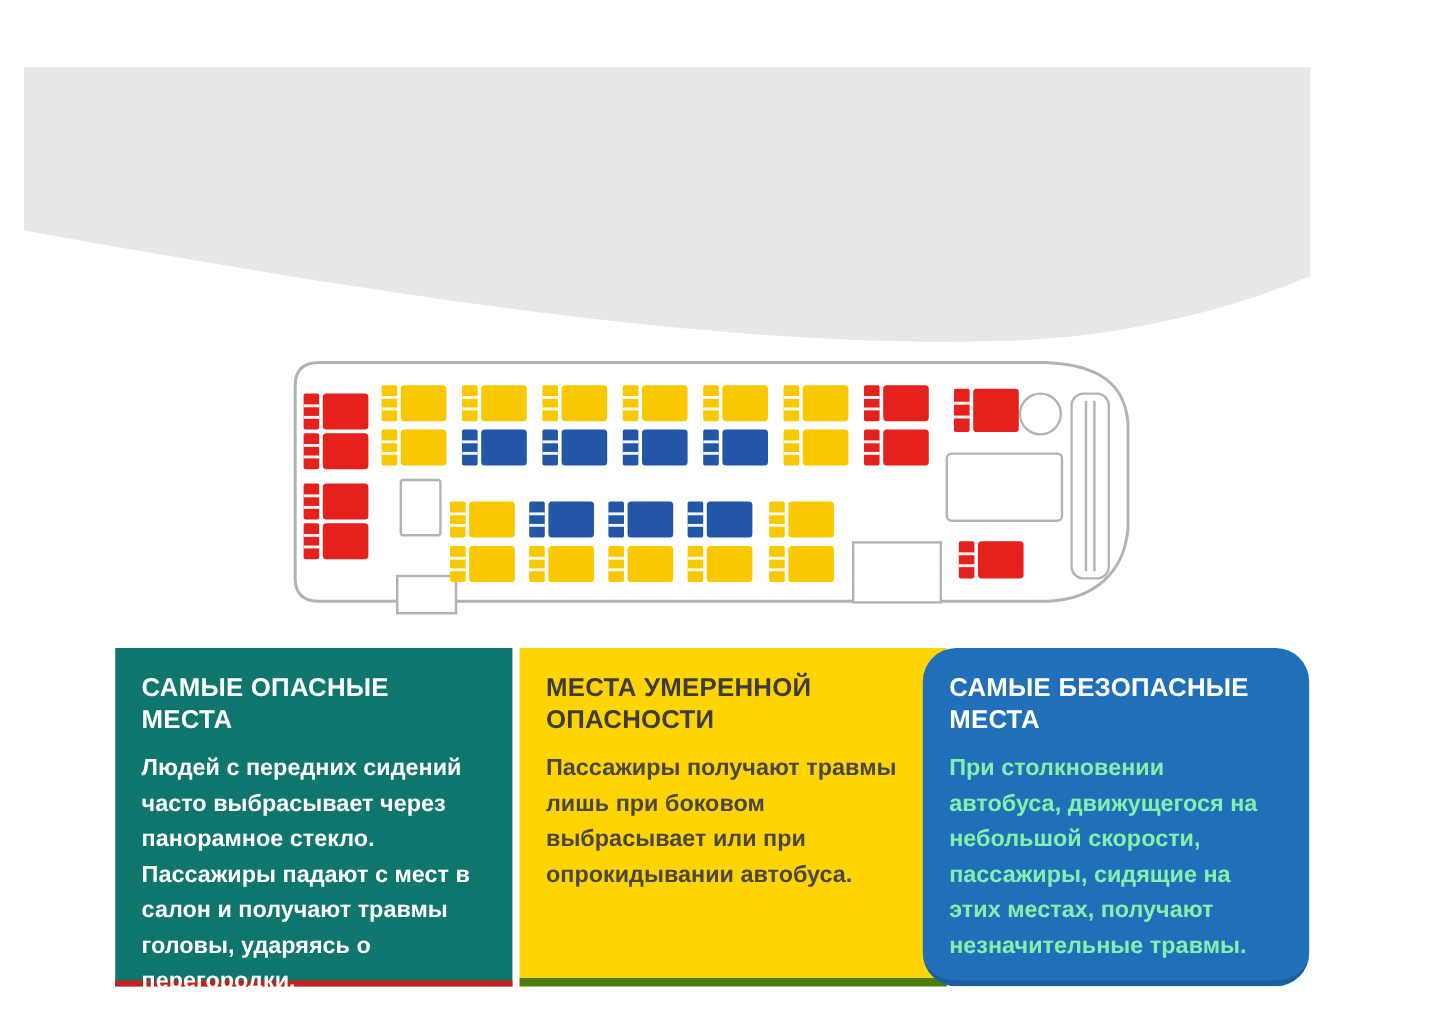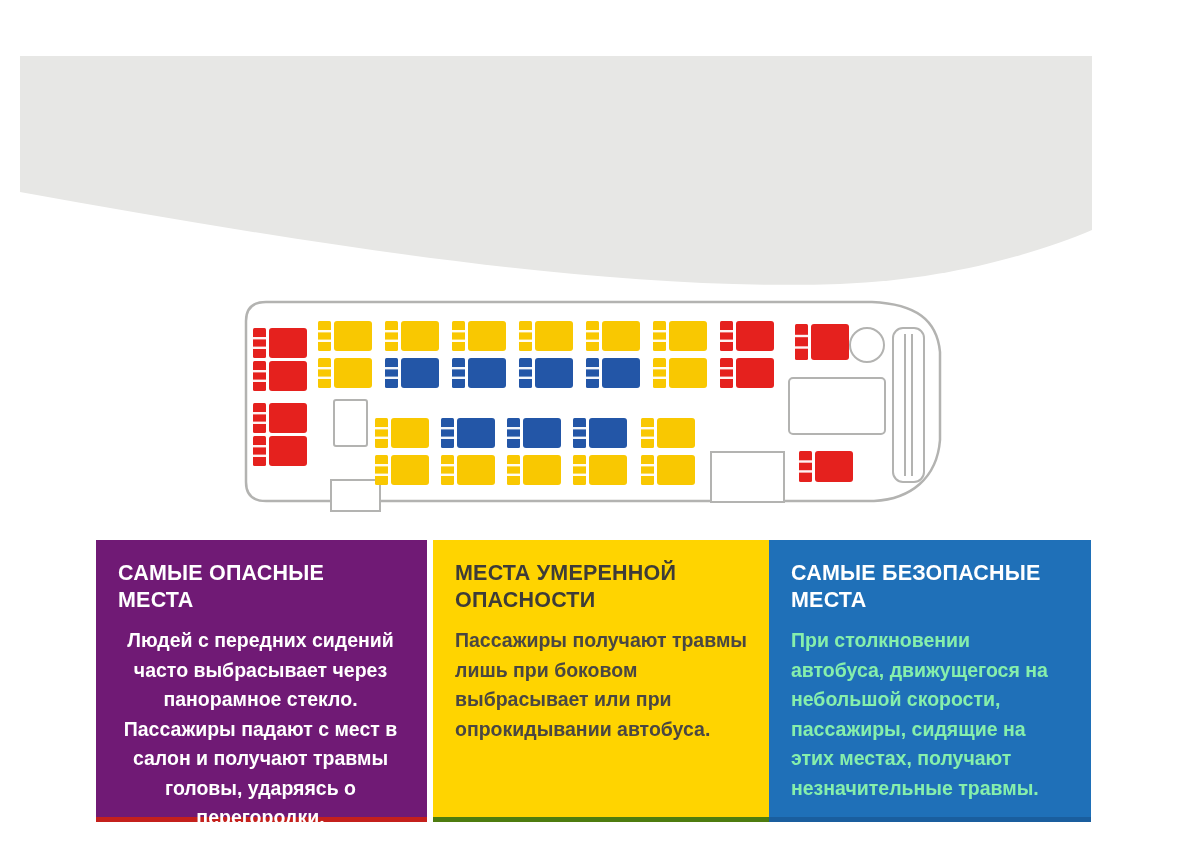--- a/index.html
+++ b/index.html
@@ -19,22 +19,22 @@
   .card{
     position:absolute; top:0; height:282px; box-sizing:border-box;
     padding:20px 24px 14px 22px;
   }
   .card h3{
     margin:0 0 12px 0; font-size:21.5px; line-height:27px; font-weight:bold;
     letter-spacing:0.2px;
   }
   .card p{margin:0; font-size:19.5px; line-height:29.5px; font-weight:bold;}
   .card-red{left:96px; width:331px; border-bottom:5px solid #c4201c;}
-  .card-yellow{left:433px; width:356px; border-bottom:5px solid #4d7c0f;}
-  .card-blue{left:769px; width:322px; border-bottom:5px solid #1a5e9e;}
+  .card-yellow{left:433px; width:356px; border-bottom:7px solid #4d7c0f;}
+  .card-blue{left:769px; width:322px; border-bottom:5px solid #1a5e9e;border-radius:28px;}
 </style>
 </head>
 <body>
 
 <div class="page">
 
   <svg class="band-svg" width="1200" height="300" viewBox="0 0 1200 300">
     <path d="M20 56 H1092 V230 C1040 252 950 280 840 284 C600 292 300 242 20 192 Z" fill="#e7e7e5"></path>
   </svg>
 
@@ -238,23 +238,23 @@
         <g>
           <rect x="799" y="451" width="13" height="31" fill="#e5211e" rx="1.5"></rect>
           <rect x="799" y="460.3" width="13" height="2.4" fill="#ffffff" opacity="0.95"></rect>
           <rect x="799" y="470.22" width="13" height="2.4" fill="#ffffff" opacity="0.95"></rect>
           <rect x="815" y="451" width="38" height="31" fill="#e5211e" rx="3"></rect>
         </g>
       </g>
   </svg>
 
   <div class="cards">
-    <div class="card card-red" style="background: #701a75;">
+    <div class="card card-red" style="background: #0f766e;">
       <h3 style="color: rgb(255, 255, 255);">САМЫЕ ОПАСНЫЕ МЕСТА</h3>
-      <p style="color: rgb(255, 255, 255); text-align: center;">Людей с передних сидений часто выбрасывает через панорамное стекло. Пассажиры падают с мест в салон и получают травмы головы, ударяясь о перегородки.</p>
+      <p style="color: rgb(255, 255, 255);">Людей с передних сидений часто выбрасывает через панорамное стекло. Пассажиры падают с мест в салон и получают травмы головы, ударяясь о перегородки.</p>
     </div>
     <div class="card card-yellow" style="background: rgb(255, 212, 0);">
       <h3 style="color: rgb(62, 60, 56);">МЕСТА УМЕРЕННОЙ ОПАСНОСТИ</h3>
       <p style="color: rgb(74, 71, 66);">Пассажиры получают травмы лишь при боковом выбрасывает или при опрокидывании автобуса.</p>
     </div>
     <div class="card card-blue" style="background: rgb(31, 112, 184);">
       <h3 style="color: rgb(255, 255, 255);">САМЫЕ БЕЗОПАСНЫЕ МЕСТА</h3>
       <p style="color: #86efac;">При столкновении автобуса, движущегося на небольшой скорости, пассажиры, сидящие на этих местах, получают незначительные травмы.</p>
     </div>
   </div>

